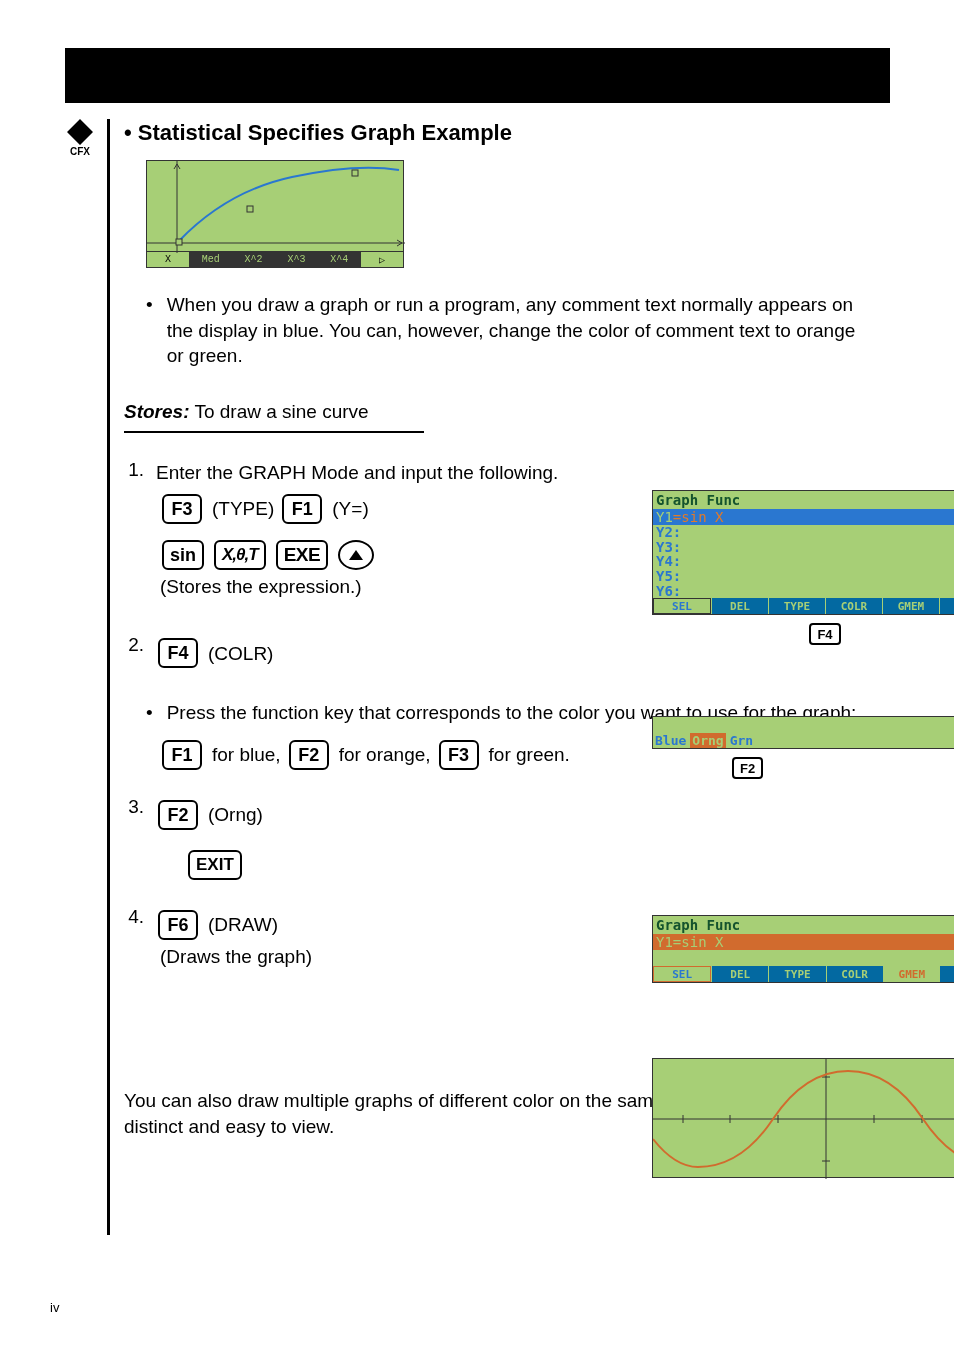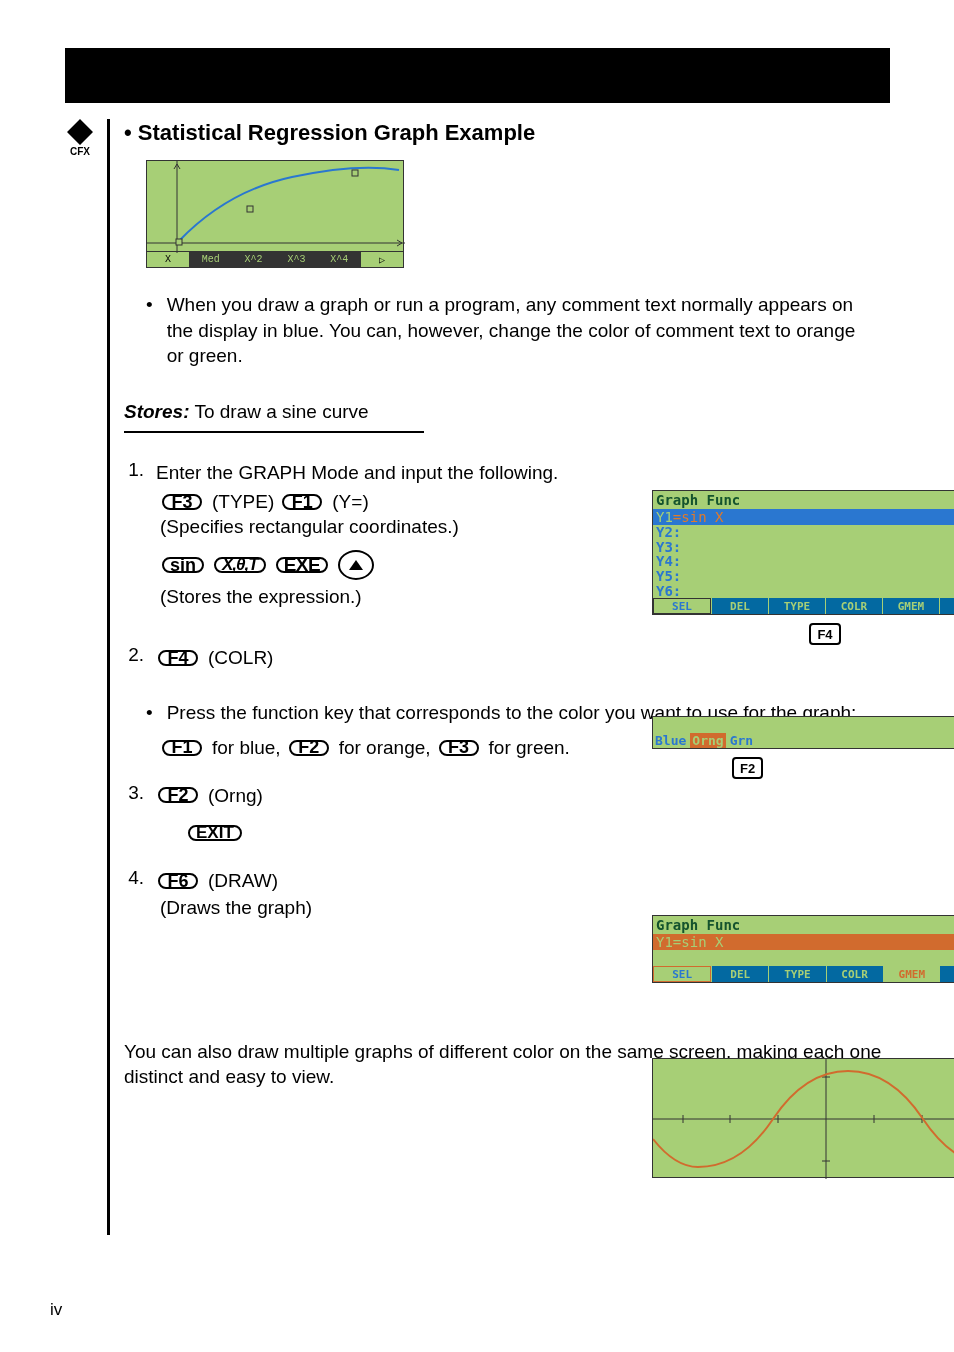--- a/index.html
+++ b/index.html
@@ -93,24 +93,24 @@
     align-items: flex-start;
     margin-bottom: 10px;
   }
   .step-body { font-size: 19px; line-height: 1.45; }
   .step-num { font-size: 19px; width: 20px; text-align: right; }
   .keycap {
     display: inline-flex;
     align-items: center;
     justify-content: center;
     min-width: 40px;
-    height: 16px;
+    height: 30px;
     padding: 0 6px;
     border: 2.4px solid #000;
-    border-radius: 14px;
+    border-radius: 6px;
     font-weight: bold;
     font-size: 18px;
     font-family: Arial, sans-serif;
     vertical-align: middle;
     margin: 4px 2px;
     background: #fff;
   }
   .keycap.small { min-width: 28px; height: 22px; font-size: 13px; border-width: 2px; border-radius: 4px; }
   .keycap.sin { font-size: 18px; font-weight: bold; }
   .keycap.exe { font-size: 19px; font-weight: bold; letter-spacing: -0.5px; }
@@ -153,21 +153,21 @@
   .small-highlight .tabrow .hl { background: #d16b2e; color: #a7cf76; padding: 0 2px; }
   .small-highlight .filler { height: 16px; background: #a7cf76; }
   .sine-screen {
     width: 346px; height: 120px; border: 1px solid #333; background: #a7cf76;
     position: relative;
   }
   .page-num {
     position: absolute;
     left: 50px;
     top: 1300px;
-    font-size: 17px;
+    font-size: 13px;
   }
   .flexline { display: flex; align-items: center; flex-wrap: wrap; gap: 6px; }
 </style>
 </head>
 <body>
 
 <div class="blackbar"></div>
 
 <div class="margin-icon">
   <svg width="28" height="28" viewBox="0 0 28 28">
@@ -175,21 +175,21 @@
       <path d="M14 1 L27 14 L14 27 L1 14 Z M14 6 L22 14 L14 22 L6 14 Z"></path>
       <rect x="11" y="11" width="6" height="6"></rect>
     </g>
   </svg>
   <div class="margin-label">CFX</div>
 </div>
 
 <div class="vrule"></div>
 
 <div class="content">
-  <div class="section-title">• Statistical Regression Graph Example</div>
+  <div class="section-title">• Statistical Specifies Graph Example</div>
 
   <div class="calc-screen">
     <svg width="258" height="108" viewBox="0 0 258 108">
       <line x1="30" y1="0" x2="30" y2="92" stroke="#333" stroke-width="1"></line>
       <line x1="0" y1="82" x2="258" y2="82" stroke="#333" stroke-width="1"></line>
       <path d="M 32 80 Q 80 30 145 16 T 252 9" stroke="#2a77d0" stroke-width="2" fill="none"></path>
       <g fill="#a7cf76" stroke="#333" stroke-width="1">
         <rect x="29" y="78" width="6" height="6"></rect>
         <rect x="100" y="45" width="6" height="6"></rect>
         <rect x="205" y="9" width="6" height="6"></rect>
@@ -228,21 +228,20 @@
         <span class="step-num">1.</span>
         <span class="step-body">Enter the GRAPH Mode and input the following.</span>
       </div>
       <div style="padding-left:36px;">
         <div class="flexline">
           <span class="keycap">F3</span>
           <span class="key-label">(TYPE)</span>
           <span class="keycap">F1</span>
           <span class="key-label">(Y=)</span>
         </div>
-        <div class="sub-text">(Specifies rectangular coordinates.)</div>
         <div style="height:8px"></div>
         <div class="flexline">
           <span class="keycap sin">sin</span>
           <span class="keycap xot">X,θ,T</span>
           <span class="keycap exe">EXE</span>
           <span class="keycap up">
             <svg width="18" height="14" viewBox="0 0 18 14">
                 <path d="M9 2 L16 12 L2 12 Z" fill="#000"></path>
               </svg>
           </span>

